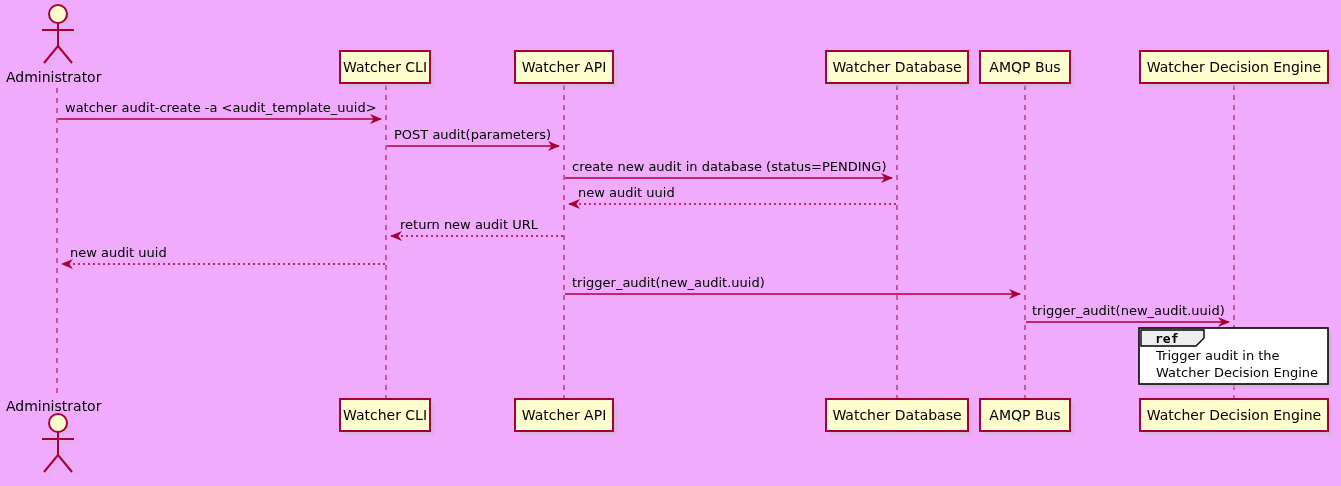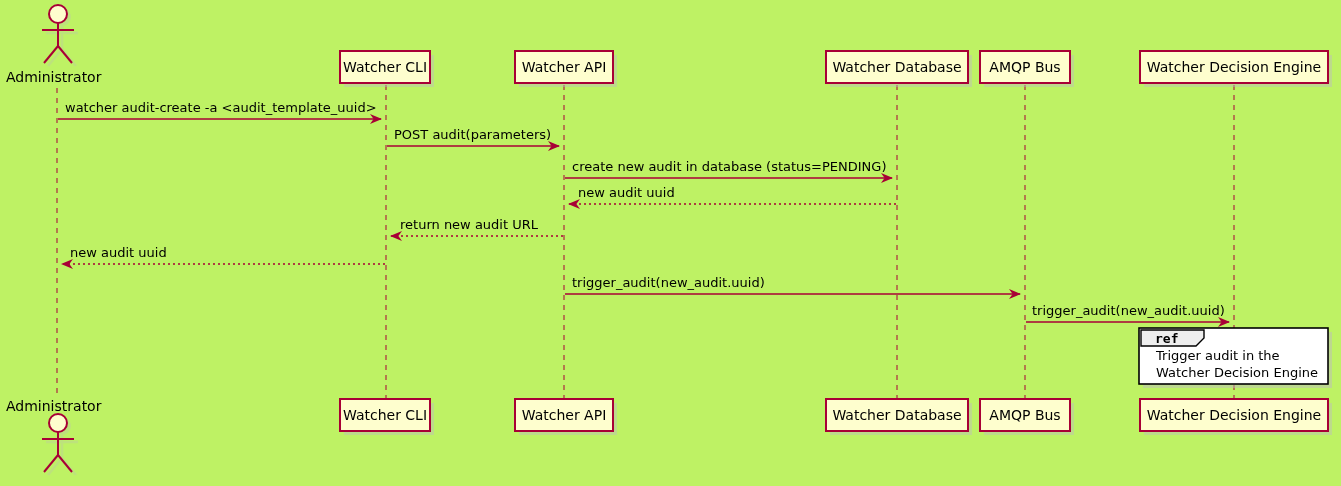--- a/index.html
+++ b/index.html
@@ -7,21 +7,21 @@
     padding: 0;
     background: #FFFFFF;
   }
   body {
     font-family: "DejaVu Sans", sans-serif;
   }
   #diagram {
     position: relative;
     width: 1341px;
     height: 486px;
-    background: #bef264;
+    background: #f0abfc;
     overflow: hidden;
   }
   svg.canvas {
     position: absolute;
     left: 0;
     top: 0;
     width: 1341px;
     height: 486px;
   }
   .participant-label {

